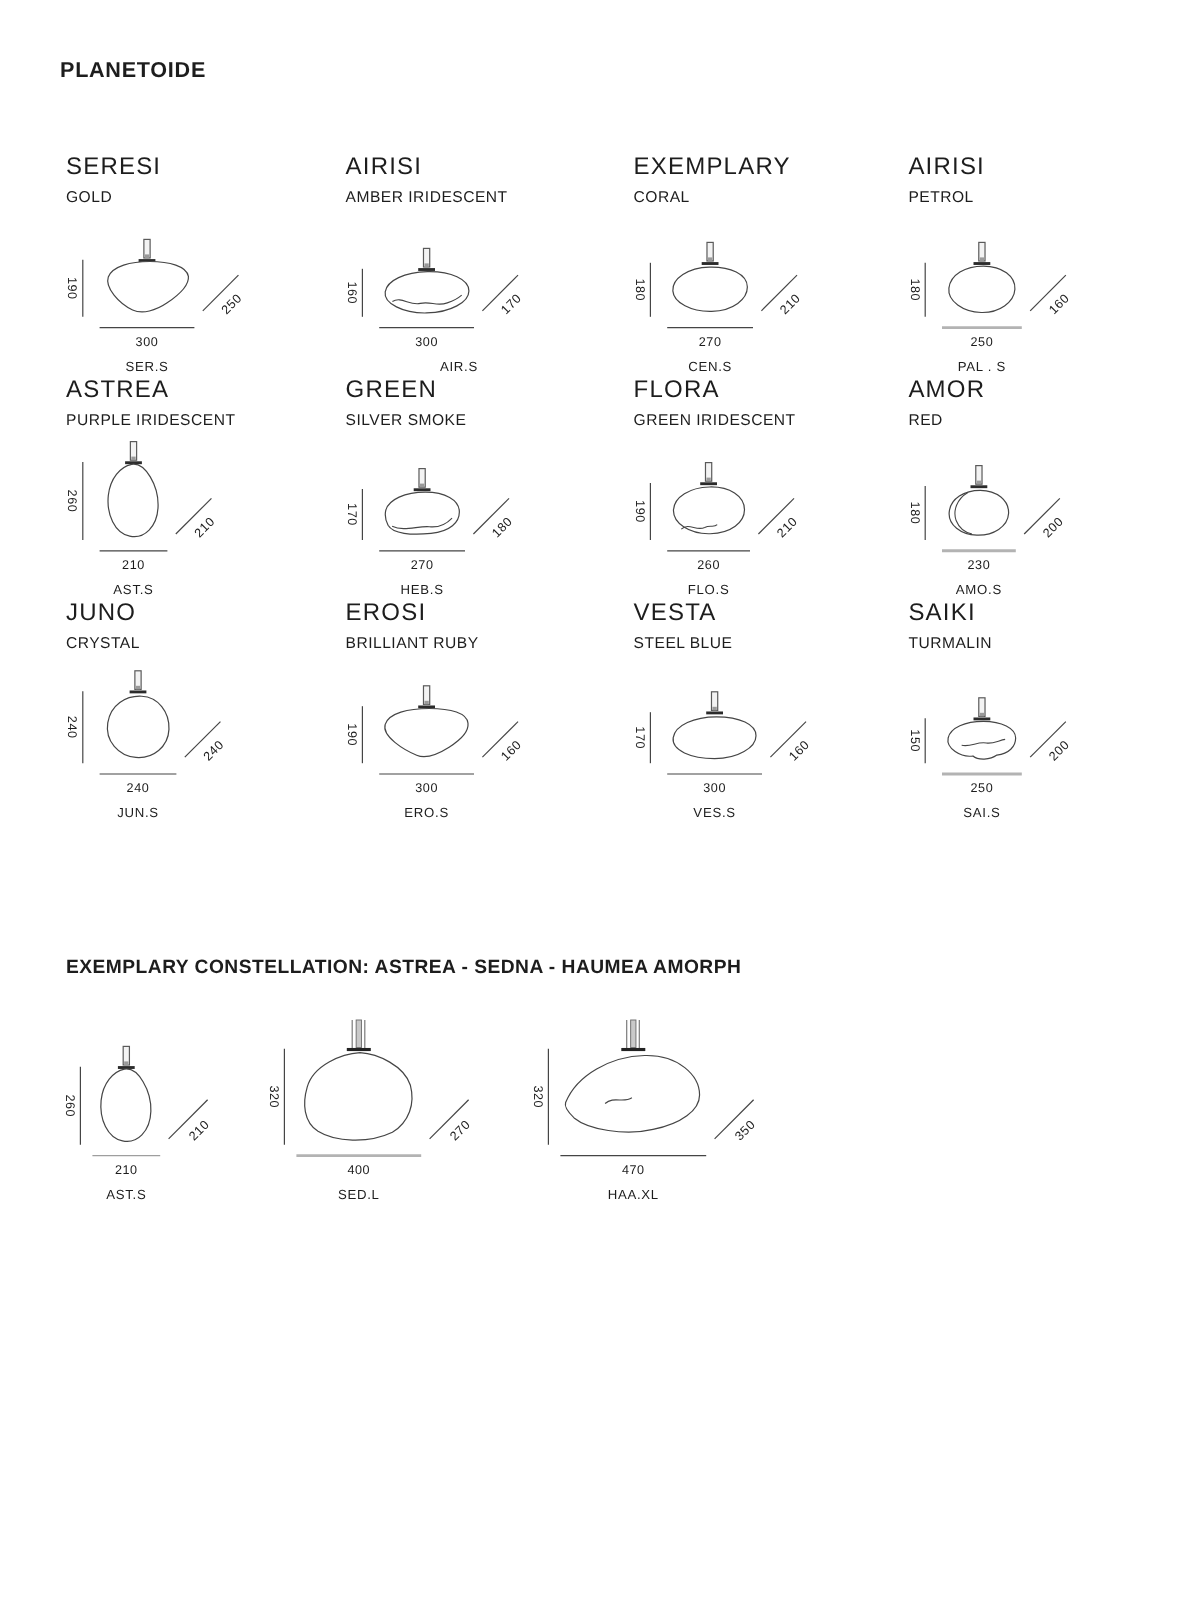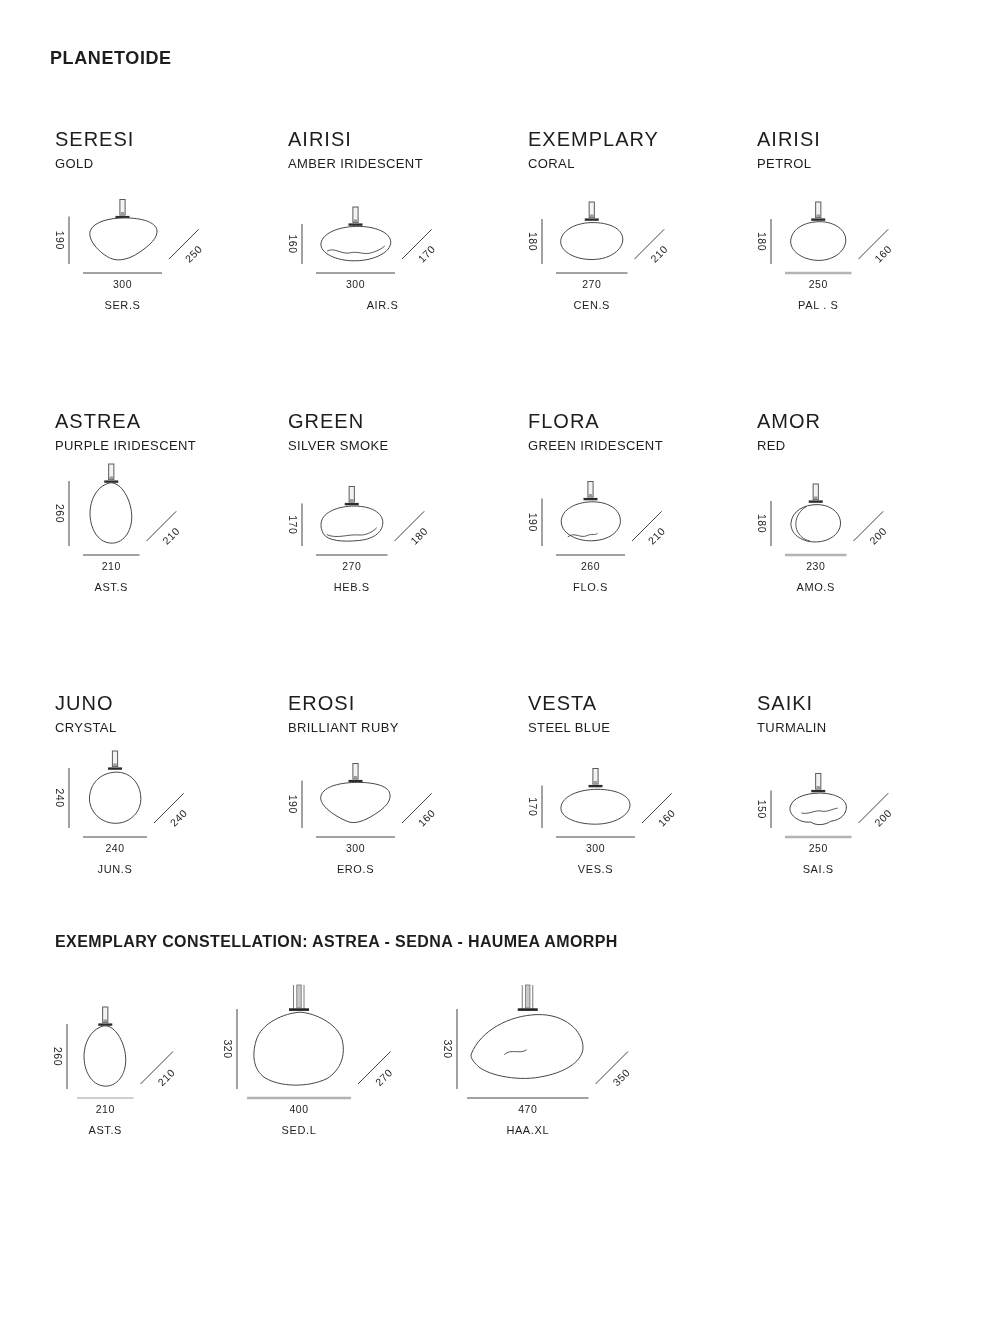--- a/index.html
+++ b/index.html
@@ -20,31 +20,30 @@
   .main-title{
     padding-left:50px;
     font-size:18px;font-weight:bold;letter-spacing:.6px;
     line-height:20px;
   }
   .grid{
     margin-top:60px;
     padding-left:55px;
     display:grid;
     grid-template-columns:233px 240px 229px 233px;
-    row-gap:96px;
   }
   .card .pname{
     font-size:20px;letter-spacing:1px;line-height:22px;font-weight:400;
   }
   .card .pfinish{
     margin-top:8px;font-size:13px;letter-spacing:.4px;line-height:12px;
   }
   .card svg{display:block;margin-top:10px;overflow:visible;}
   .section-title{
-    margin-top:55px;
+    margin-top:112px;
     padding-left:55px;
     font-size:16px;font-weight:bold;letter-spacing:.4px;
     line-height:18px;
   }
   .constellation{
     margin-top:26px;
     padding-left:55px;
     display:flex;
   }
   .ccard svg{display:block;overflow:visible;}

